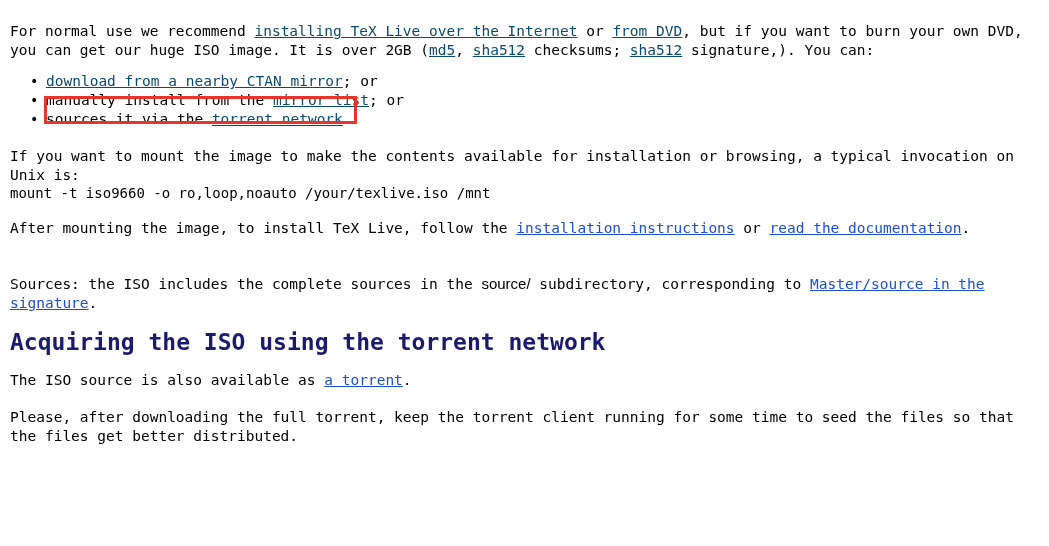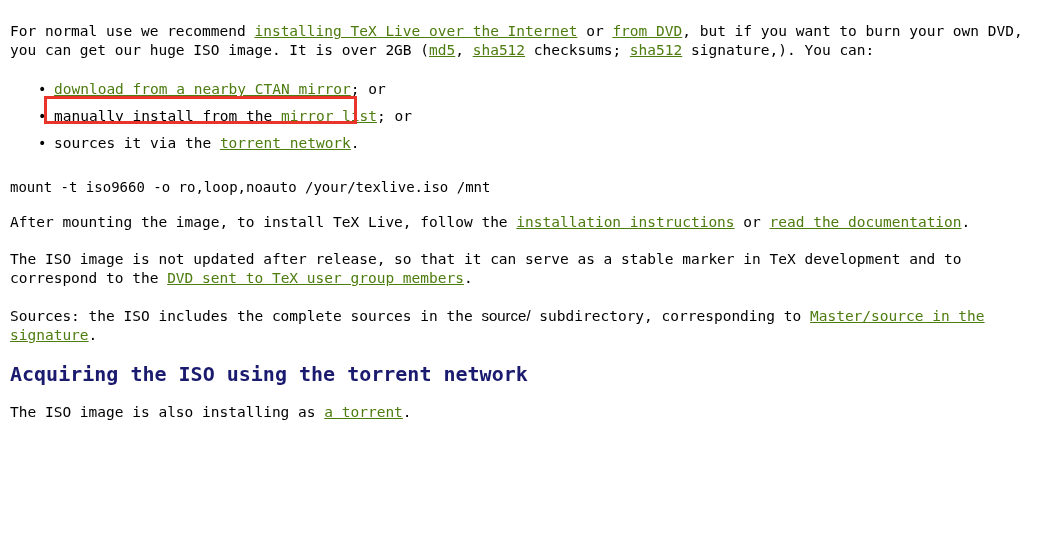--- a/index.html
+++ b/index.html
@@ -26,56 +26,56 @@
     font-family: "DejaVu Sans Mono", "Liberation Mono", monospace;
     font-size: 22.5px;
     line-height: 27px;
     font-weight: bold;
     color: #1a1a6e;
     margin: 4px 0 0 0;
     letter-spacing: 0px;
   }
   h2.subtitle {
     font-family: "DejaVu Sans Mono", "Liberation Mono", monospace;
-    font-size: 20px;
+    font-size: 23px;
     line-height: 22px;
     font-weight: bold;
     color: #1a1a6e;
     margin: 0;
   }
   p.para {
     margin: 0;
   }
   .spacer-lg { height: 22px; }
   .spacer-md { height: 18px; }
   .spacer-sm { height: 12px; }
   ul.bullets {
     margin: 0;
     padding: 0 0 0 36px;
     list-style: none;
   }
   ul.bullets li {
     position: relative;
     line-height: 19px;
-    margin: 8px;
+    margin: 0;
   }
   ul.bullets li::before {
     content: "\2022";
     position: absolute;
     left: -16px;
     top: 0;
     font-size: 14px;
     color: #000;
   }
   a.lnk {
-    color: #4d7c0f;
+    color: #0c4a6e;
   }
   a.lnk-blue {
     text-decoration: underline;
-    color: #4d7c0f;
+    color: #1d4ed8;
   }
   code.cmd {
     font-family: "DejaVu Sans Mono", "Liberation Mono", monospace;
     font-size: 14px;
     line-height: 16px;
     color: #000;
     display: block;
     white-space: pre;
   }
   code.inline {
@@ -109,44 +109,45 @@
   <div class="spacer-sm"></div>
 
   <ul class="bullets">
     <li><a class="lnk" href="#">download from a nearby CTAN mirror</a><span>; or</span></li>
     <li><span>manually install from the </span><a class="lnk" href="#">mirror list</a><span>; or</span></li>
     <li><span>sources it via the </span><a class="lnk" href="#">torrent network</a><span>.</span></li>
   </ul>
 
   <div class="spacer-md"></div>
 
+  <p class="para"><span>If you want to mount the image to make the contents available for installation or browsing, a typical invocation on</span><br><span>Unix is:</span></p>
 
   <code class="cmd">mount -t iso9660 -o ro,loop,noauto /your/texlive.iso /mnt</code>
 
 
   <div class="spacer-md"></div>
 
   <p class="para"><span>After mounting the image, to install TeX Live, follow the </span><a class="lnk-blue" href="#">installation instructions</a><span> or </span><a class="lnk-blue" href="#">read the documentation</a><span>.</span></p>
 
   <div class="spacer-md"></div>
 
-  <p class="para"><span>The ISO image is not updated after release, so that it can serve as a stable marker in TeX development and to</span><br><span>correspond to the </span><a class="lnk" href="#">DVD sent to TeX user group members</a><span>.</span></p>
 
   <div class="spacer-md"></div>
 
   <p class="para"><span>Sources: the ISO includes the complete sources in the </span><code class="inline">source/</code><span> subdirectory, corresponding to </span><a class="lnk-blue" href="#"><span>Master/source in the</span><br><span>signature</span></a><span>.</span></p>
 
   <div class="spacer-md"></div>
 
   <h2 class="subtitle">Acquiring the ISO using the torrent network</h2>
 
   <div class="spacer-md"></div>
 
-  <p class="para"><span>The ISO image is also installing as </span><a class="lnk-blue" href="#">a torrent</a><span>.</span></p>
+  <p class="para"><span>The ISO source is also available as </span><a class="lnk-blue" href="#">a torrent</a><span>.</span></p>
 
   <div class="spacer-md"></div>
 
+  <p class="para"><span>Please, after downloading the full torrent, keep the torrent client running for some time to seed the files so that</span><br><span>the files get better distributed.</span></p>
 
   <div class="spacer-md"></div>
 
 </div>
 
 <div class="highlight-box"></div>
 
 </body></html>

